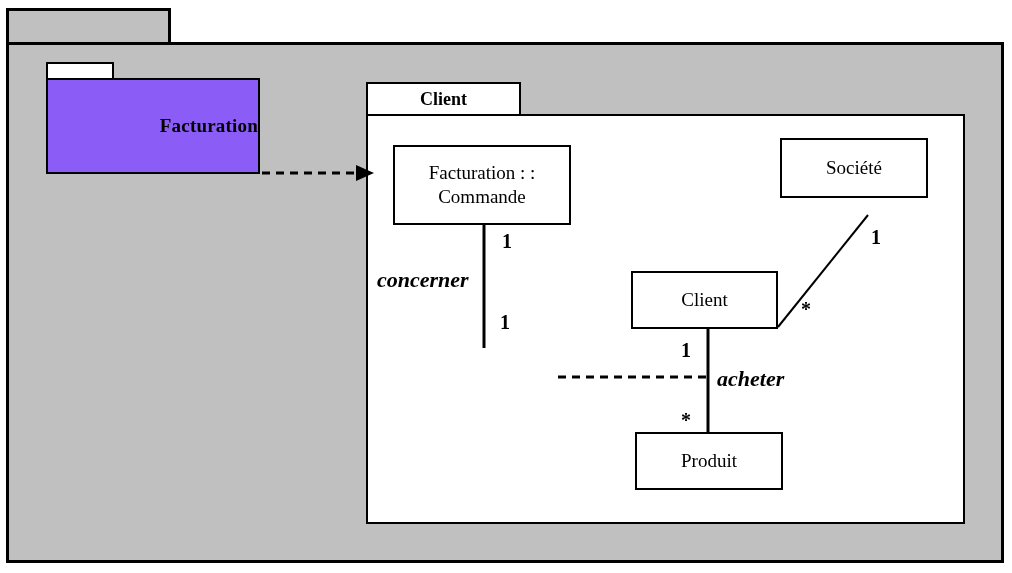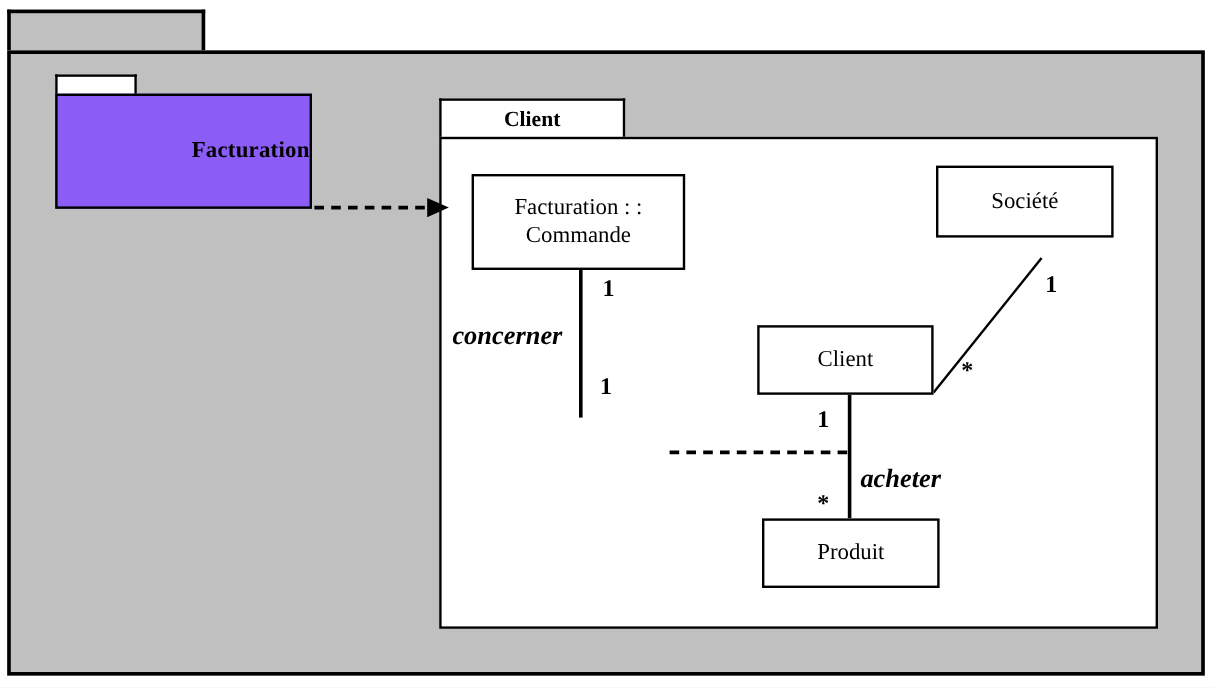--- a/index.html
+++ b/index.html
@@ -122,21 +122,21 @@
   }
   .mult { font-size: 20px; }
   .assoc-name { font-size: 22px; font-style: italic; }
 
   #lbl-concerner { left: 377px; top: 267px; }
   #lbl-mult-1a   { left: 502px; top: 230px; }
   #lbl-mult-1b   { left: 500px; top: 311px; }
   #lbl-mult-soc1 { left: 871px; top: 226px; }
   #lbl-mult-cstar{ left: 801px; top: 298px; }
   #lbl-mult-cl1  { left: 681px; top: 339px; }
-  #lbl-acheter   { left: 717px; top: 366px; margin-top: 20px; }
+  #lbl-acheter   { left: 717px; top: 366px; }
   #lbl-mult-pstar{ left: 681px; top: 409px; }
 </style>
 </head>
 <body>
 
 <div id="canvas">
 
   <div class="pkg-outer-tab"></div>
   <div class="pkg-outer-body"></div>
 

